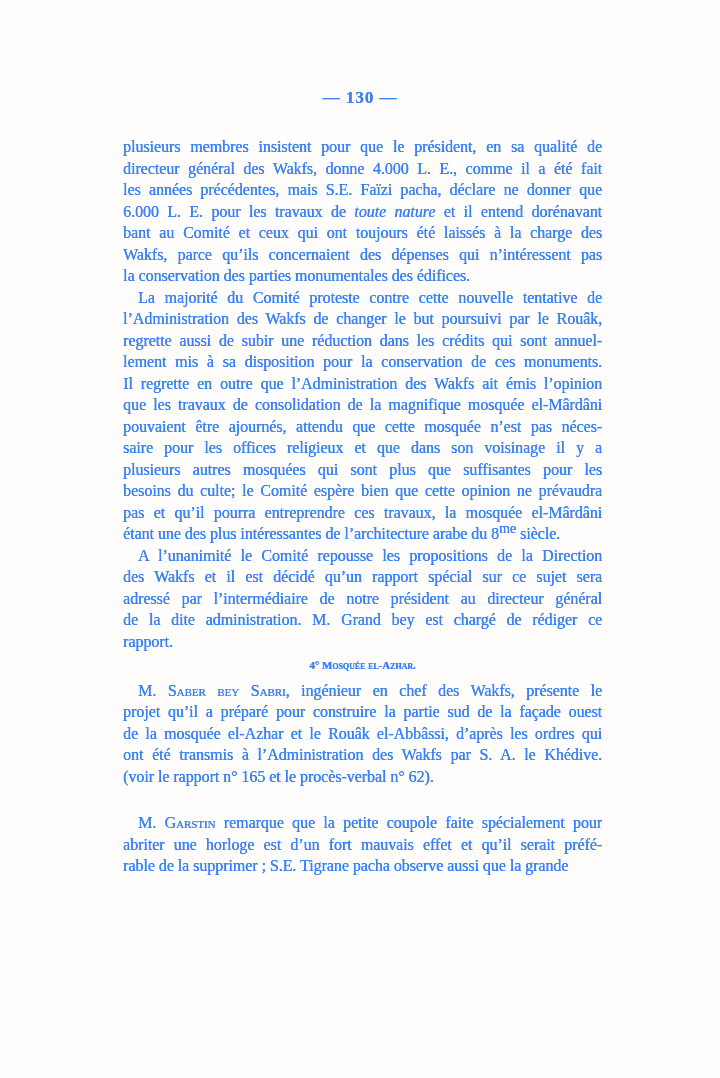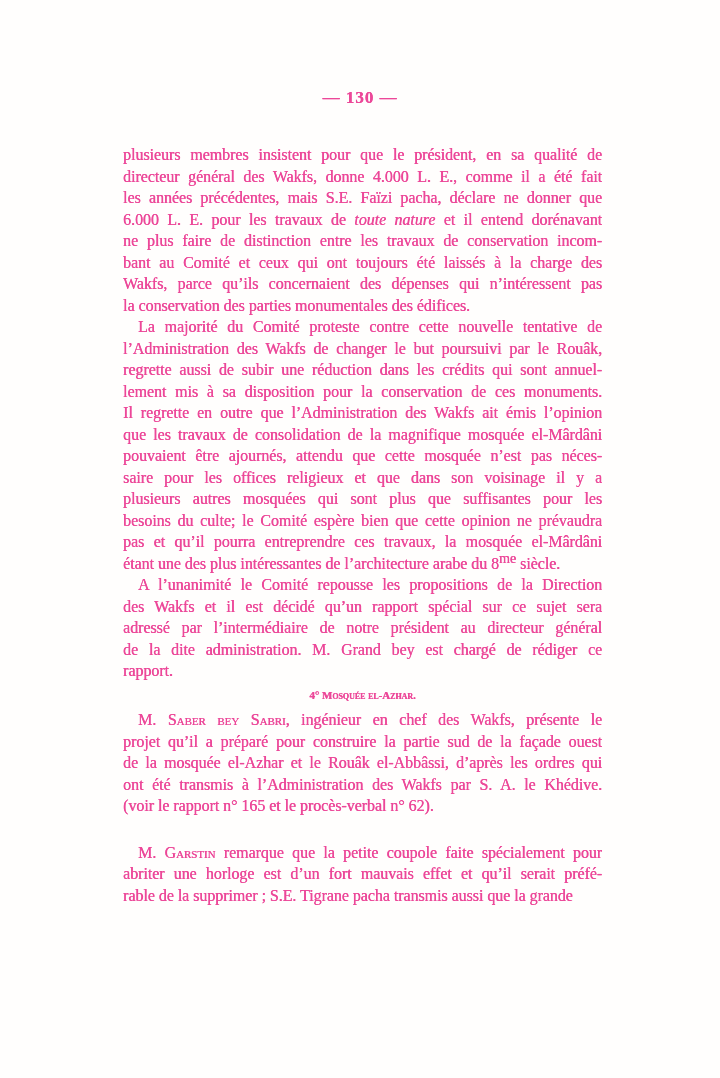--- a/index.html
+++ b/index.html
@@ -5,35 +5,35 @@
   html, body { margin: 0; padding: 0; }
   body {
     width: 720px; height: 1078px;
     background: #ffffff;
     font-family: "Liberation Serif", serif;
   }
   .page {
     position: relative;
     width: 720px; height: 1078px;
     background: #fffefd;
-    color: #ec4899;
+    color: #3b82f6;
     overflow: hidden;
   }
   .page-number {
     position: absolute;
     top: 88px; left: 0; width: 100%;
     text-align: center;
     font-size: 17px;
     font-weight: 600;
     letter-spacing: 1px;
     text-shadow: 0.3px 0 currentColor;
   }
   .text-block {
     position: absolute;
-    left: 123px; top: 144px;
+    left: 123px; top: 136px;
     width: 479px;
     font-size: 16px;
     line-height: 21.5px;
     letter-spacing: -0.05px;
     text-shadow: 0.35px 0 currentColor;
   }
   .paragraph .line {
     text-align: justify;
     text-align-last: justify;
     height: 21.5px;
@@ -68,21 +68,20 @@
 <body>
 
 <div class="page">
   <div class="page-number">— 130 —</div>
   <div class="text-block">
       <div class="paragraph">
         <div class="line"><span>plusieurs membres insistent pour que le président, en sa qualité de</span></div>
         <div class="line"><span>directeur général des Wakfs, donne 4.000 L. E., comme il a été fait</span></div>
         <div class="line"><span>les années précédentes, mais S.E. Faïzi pacha, déclare ne donner que</span></div>
         <div class="line"><span>6.000 L. E. pour les travaux de </span><span class="i">toute nature</span><span> et il entend dorénavant</span></div>
-        <div class="line"><span>ne plus faire de distinction entre les travaux de conservation incom-</span></div>
         <div class="line"><span>bant au Comité et ceux qui ont toujours été laissés à la charge des</span></div>
         <div class="line"><span>Wakfs, parce qu’ils concernaient des dépenses qui n’intéressent pas</span></div>
         <div class="line final"><span>la conservation des parties monumentales des édifices.</span></div>
       </div>
       <div class="paragraph indent">
         <div class="line"><span>La majorité du Comité proteste contre cette nouvelle tentative de</span></div>
         <div class="line"><span>l’Administration des Wakfs de changer le but poursuivi par le Rouâk,</span></div>
         <div class="line"><span>regrette aussi de subir une réduction dans les crédits qui sont annuel-</span></div>
         <div class="line"><span>lement mis à sa disposition pour la conservation de ces monuments.</span></div>
         <div class="line"><span>Il regrette en outre que l’Administration des Wakfs ait émis l’opinion</span></div>
@@ -107,16 +106,16 @@
       <div class="paragraph indent">
         <div class="line"><span>M. </span><span class="sc">Saber bey Sabri</span><span>, ingénieur en chef des Wakfs, présente le</span></div>
         <div class="line"><span>projet qu’il a préparé pour construire la partie sud de la façade ouest</span></div>
         <div class="line"><span>de la mosquée el-Azhar et le Rouâk el-Abbâssi, d’après les ordres qui</span></div>
         <div class="line"><span>ont été transmis à l’Administration des Wakfs par S. A. le Khédive.</span></div>
         <div class="line final"><span>(voir le rapport n° 165 et le procès-verbal n° 62).</span></div>
       </div>
       <div class="paragraph indent space-before">
         <div class="line"><span>M. </span><span class="sc">Garstin</span><span> remarque que la petite coupole faite spécialement pour</span></div>
         <div class="line"><span>abriter une horloge est d’un fort mauvais effet et qu’il serait préfé-</span></div>
-        <div class="line final"><span>rable de la supprimer ; S.E. Tigrane pacha transmis aussi que la grande</span></div>
+        <div class="line final"><span>rable de la supprimer ; S.E. Tigrane pacha observe aussi que la grande</span></div>
       </div>
     </div>
 </div>
 
 </body></html>

